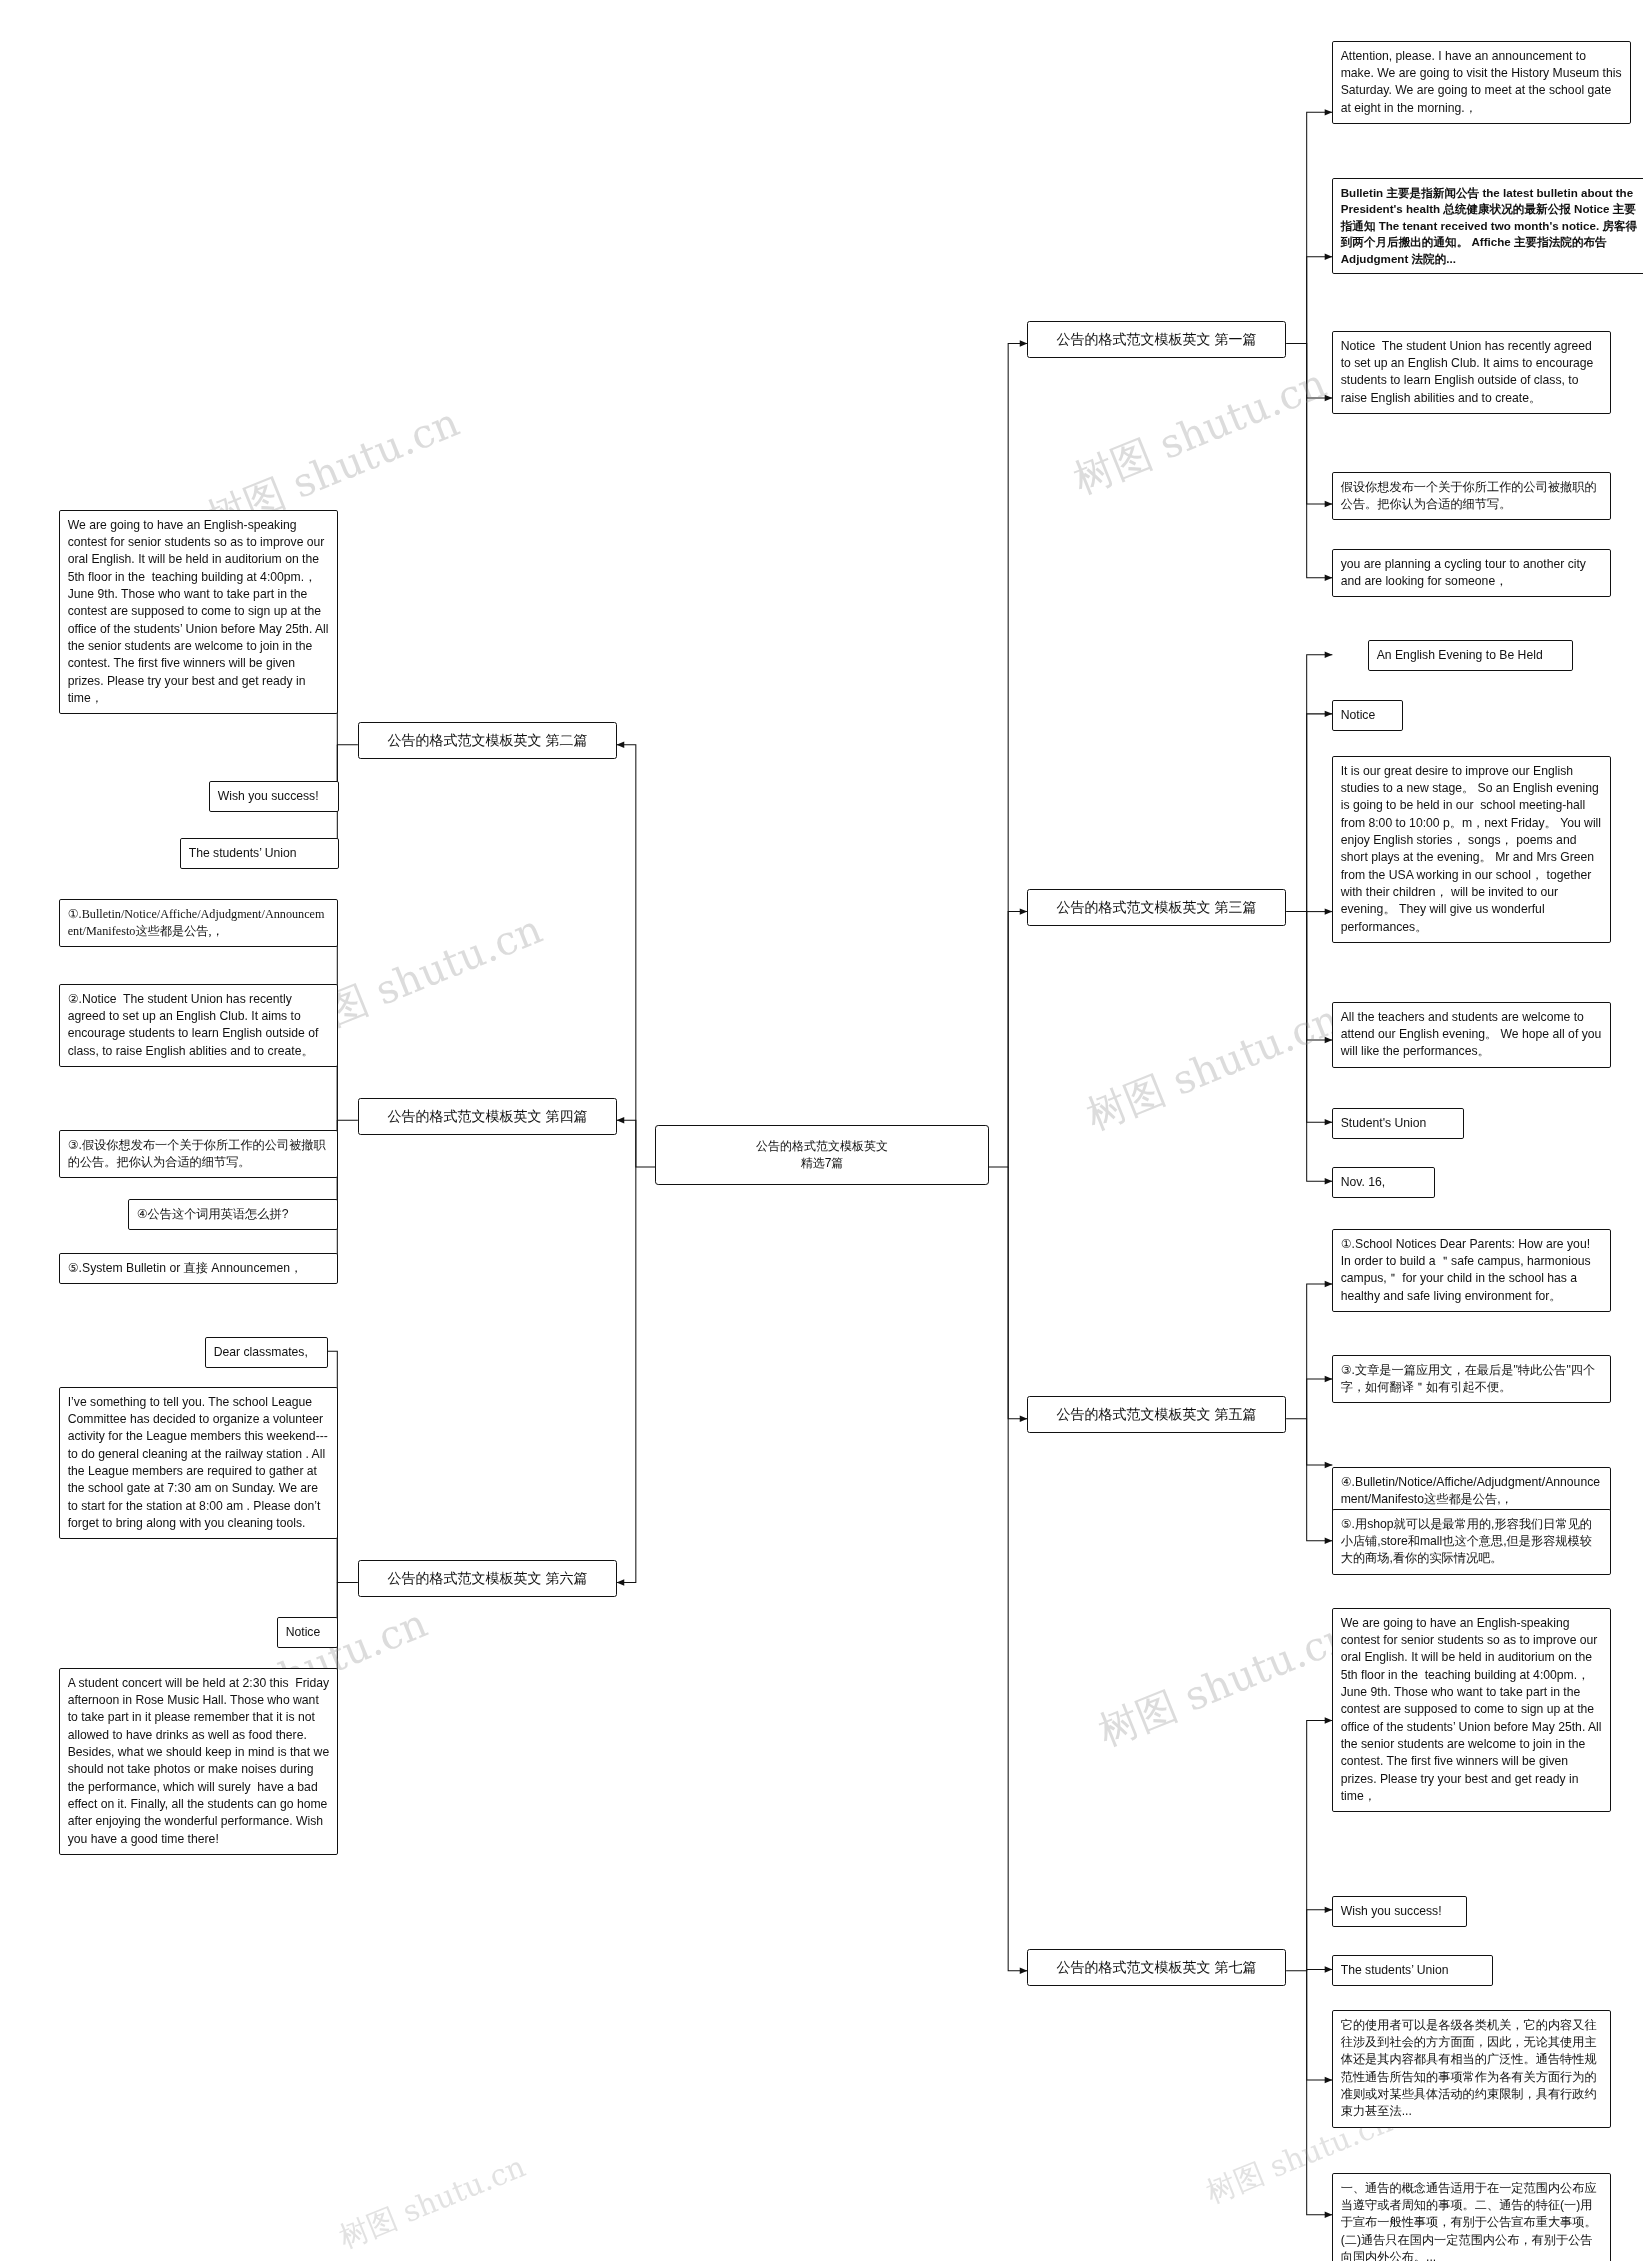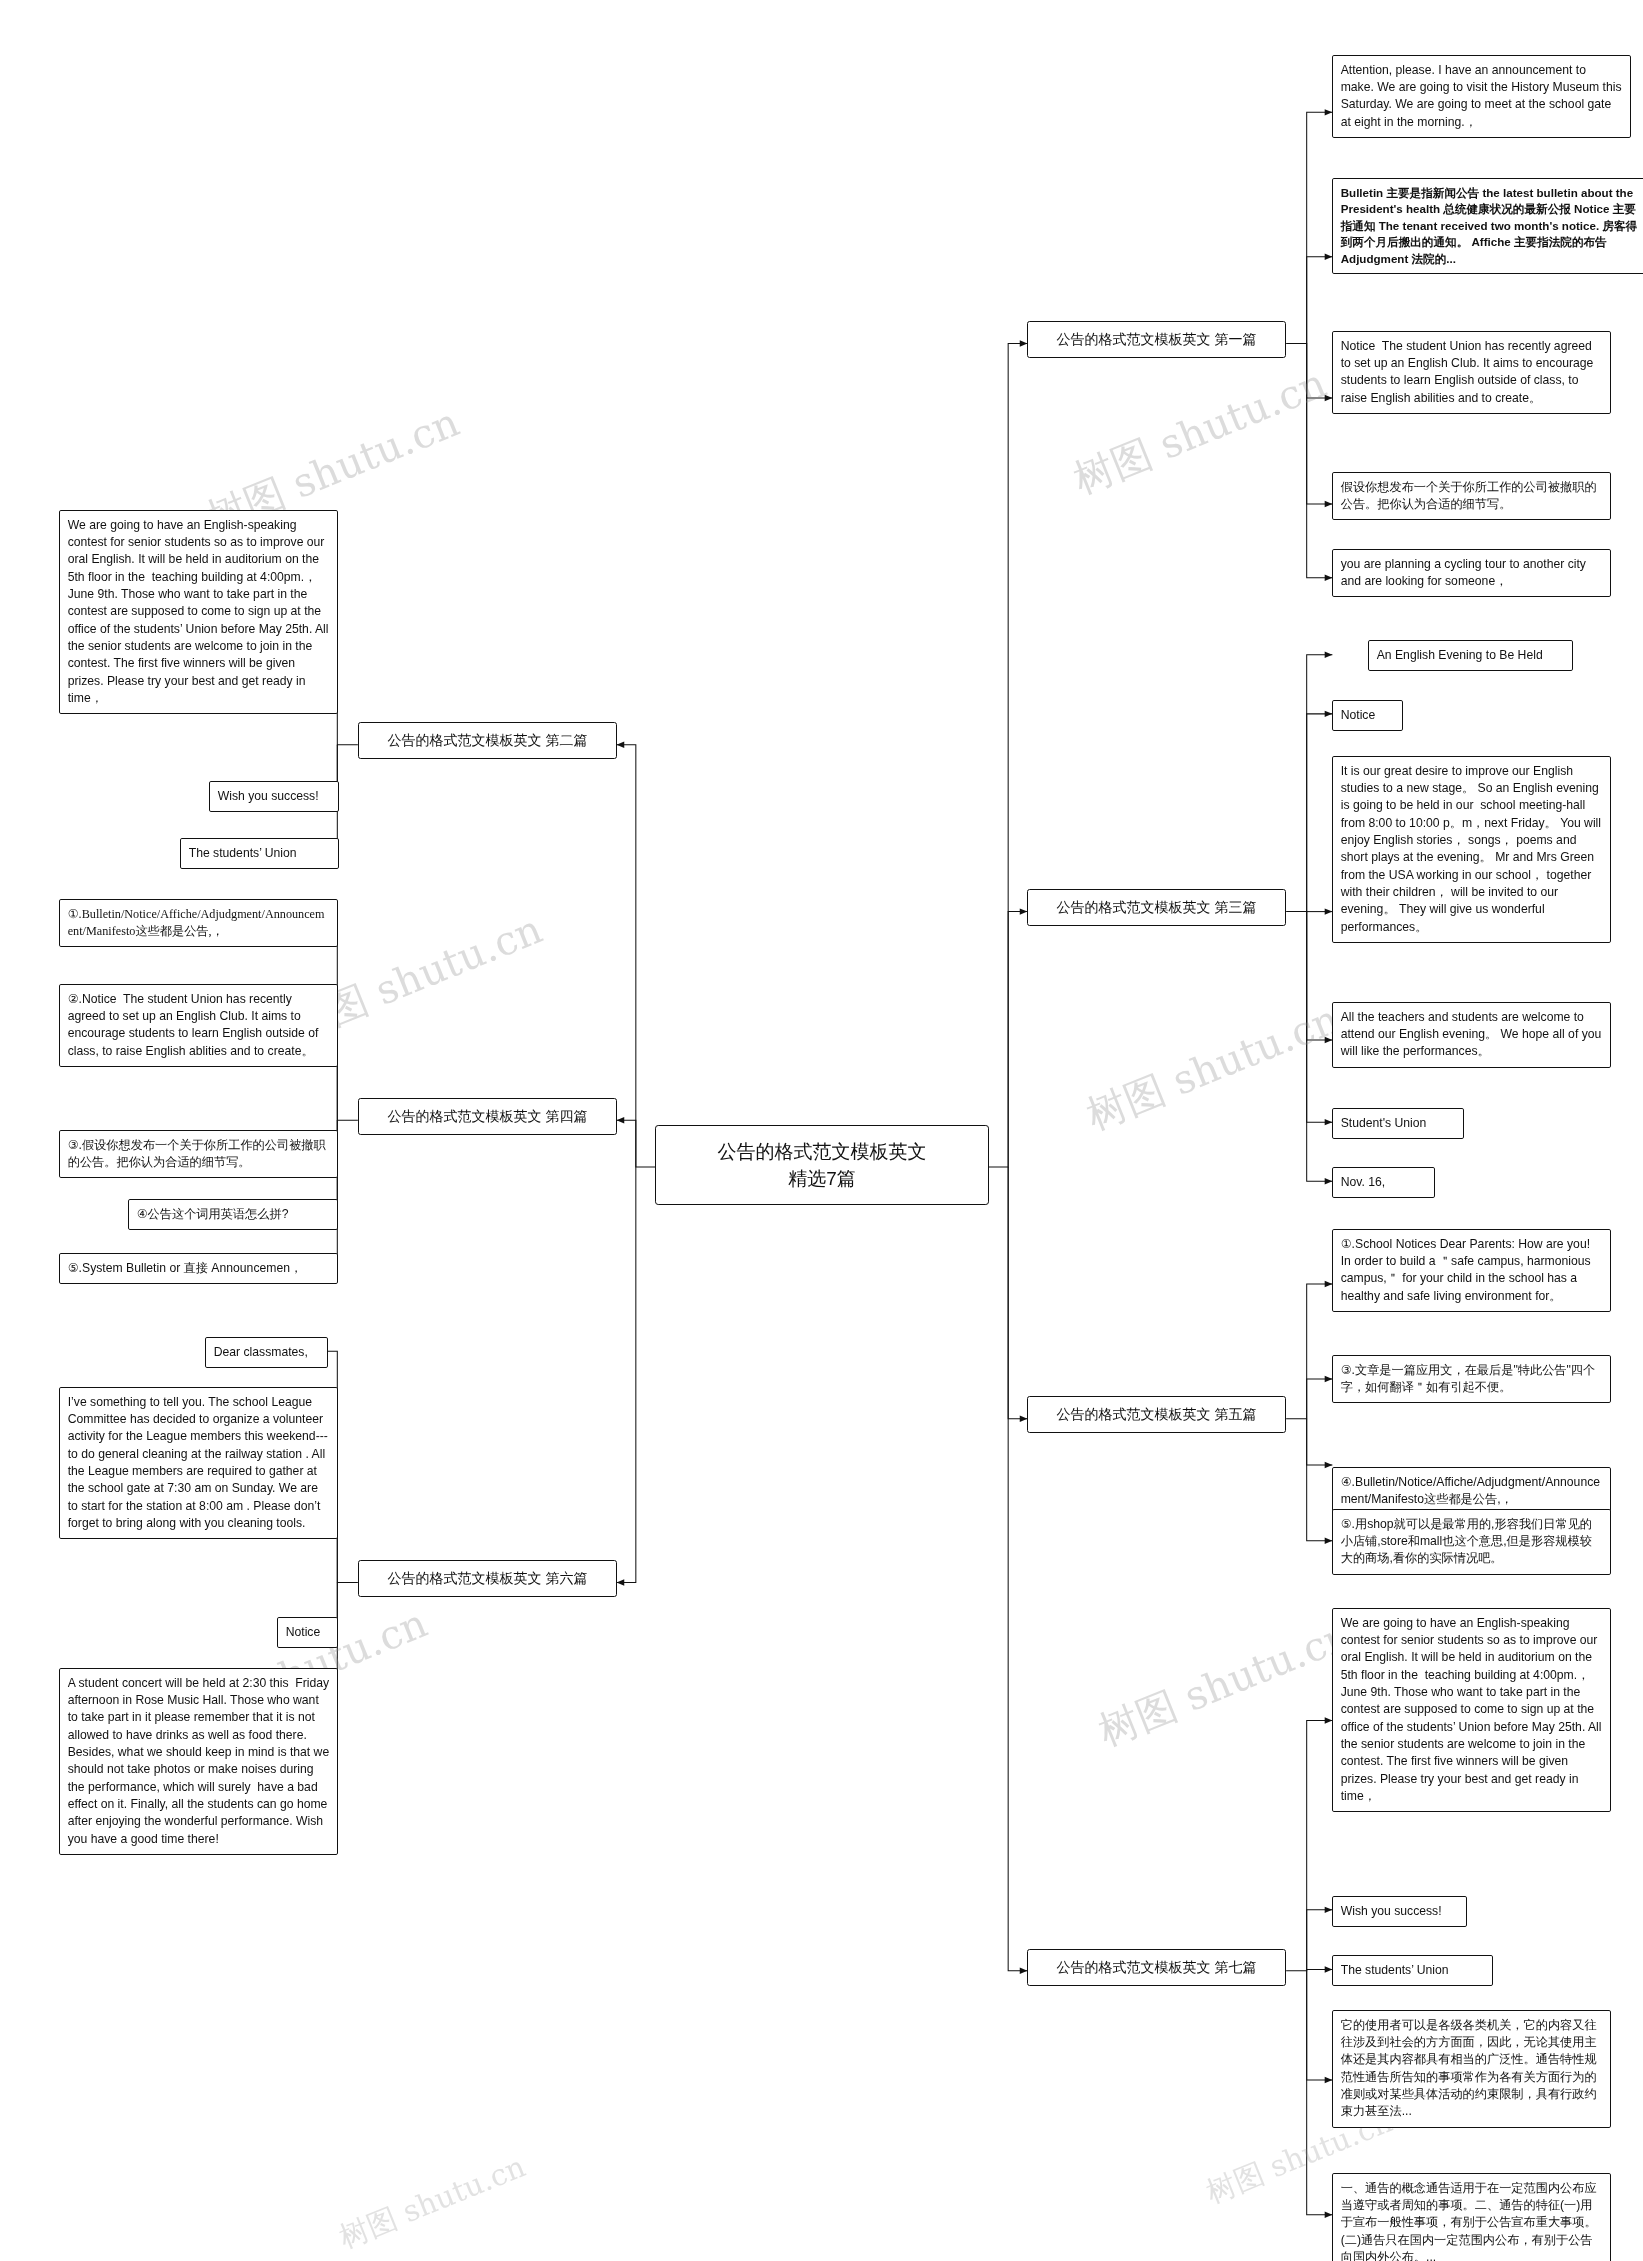--- a/index.html
+++ b/index.html
@@ -21,21 +21,21 @@
     border-radius:1.9px;
     padding:5.8px 7.7px;
     line-height:1.42;
     white-space:pre-wrap;
     word-break:break-word;
   }
   .root{
     border:1.3px solid #111;
     border-radius:3.2px;
     text-align:center;
-    font-size:19px;
+    font-size:12px;
     line-height:1.45;
     padding:11.6px 10.3px;
   }
   .branch{
     border:1px solid #111;
     border-radius:2.6px;
     font-size:14px;
     text-align:center;
     padding:7.7px 9px;
   }
@@ -165,21 +165,21 @@
 精选7篇</div>
 
   <div class="node branch" style="left:1027px;top:321px;width:259px;">公告的格式范文模板英文 第一篇</div>
   <div class="node branch" style="left:358px;top:722px;width:259px;">公告的格式范文模板英文 第二篇</div>
   <div class="node branch" style="left:1027px;top:889px;width:259px;">公告的格式范文模板英文 第三篇</div>
   <div class="node branch" style="left:358px;top:1098px;width:259px;">公告的格式范文模板英文 第四篇</div>
   <div class="node branch" style="left:1027px;top:1396px;width:259px;">公告的格式范文模板英文 第五篇</div>
   <div class="node branch" style="left:358px;top:1560px;width:259px;">公告的格式范文模板英文 第六篇</div>
   <div class="node branch" style="left:1027px;top:1949px;width:259px;">公告的格式范文模板英文 第七篇</div>
 
-  <div class="node leaf" style="left:1332px;top:55px;width:299px;">Attention, please. I have an announcement to make. We are going to visit the History Museum this Saturday. We are going to meet at the school gate at eight in the morning.，</div>
+  <div class="node leaf" style="left:1332px;top:41px;width:299px;">Attention, please. I have an announcement to make. We are going to visit the History Museum this Saturday. We are going to meet at the school gate at eight in the morning.，</div>
   <div class="node leaf small" style="left:1332px;top:178px;width:321px;font-weight:bold;">Bulletin 主要是指新闻公告 the latest bulletin about the President's health 总统健康状况的最新公报 Notice 主要指通知 The tenant received two month's notice. 房客得到两个月后搬出的通知。 Affiche 主要指法院的布告 Adjudgment 法院的...</div>
   <div class="node leaf" style="left:1332px;top:331px;width:279px;">Notice  The student Union has recently agreed to set up an English Club. It aims to encourage students to learn English outside of class, to raise English abilities and to create。</div>
   <div class="node leaf" style="left:1332px;top:472px;width:279px;">假设你想发布一个关于你所工作的公司被撤职的公告。把你认为合适的细节写。</div>
   <div class="node leaf" style="left:1332px;top:549px;width:279px;">you are planning a cycling tour to another city and are looking for someone，</div>
 
   <div class="node leaf" style="left:1332px;top:640px;width:205px;margin-left:36px;">An English Evening to Be Held</div>
   <div class="node leaf" style="left:1332px;top:700px;width:71px;">Notice</div>
   <div class="node leaf" style="left:1332px;top:756px;width:279px;">It is our great desire to improve our English studies to a new stage。 So an English evening is going to be held in our  school meeting-hall from 8:00 to 10:00 p。m，next Friday。 You will enjoy English stories， songs， poems and short plays at the evening。 Mr and Mrs Green from the USA working in our school， together with their children， will be invited to our evening。 They will give us wonderful performances。</div>
   <div class="node leaf" style="left:1332px;top:1002px;width:279px;">All the teachers and students are welcome to attend our English evening。 We hope all of you will like the performances。</div>
   <div class="node leaf" style="left:1332px;top:1108px;width:132px;">Student's Union</div>

